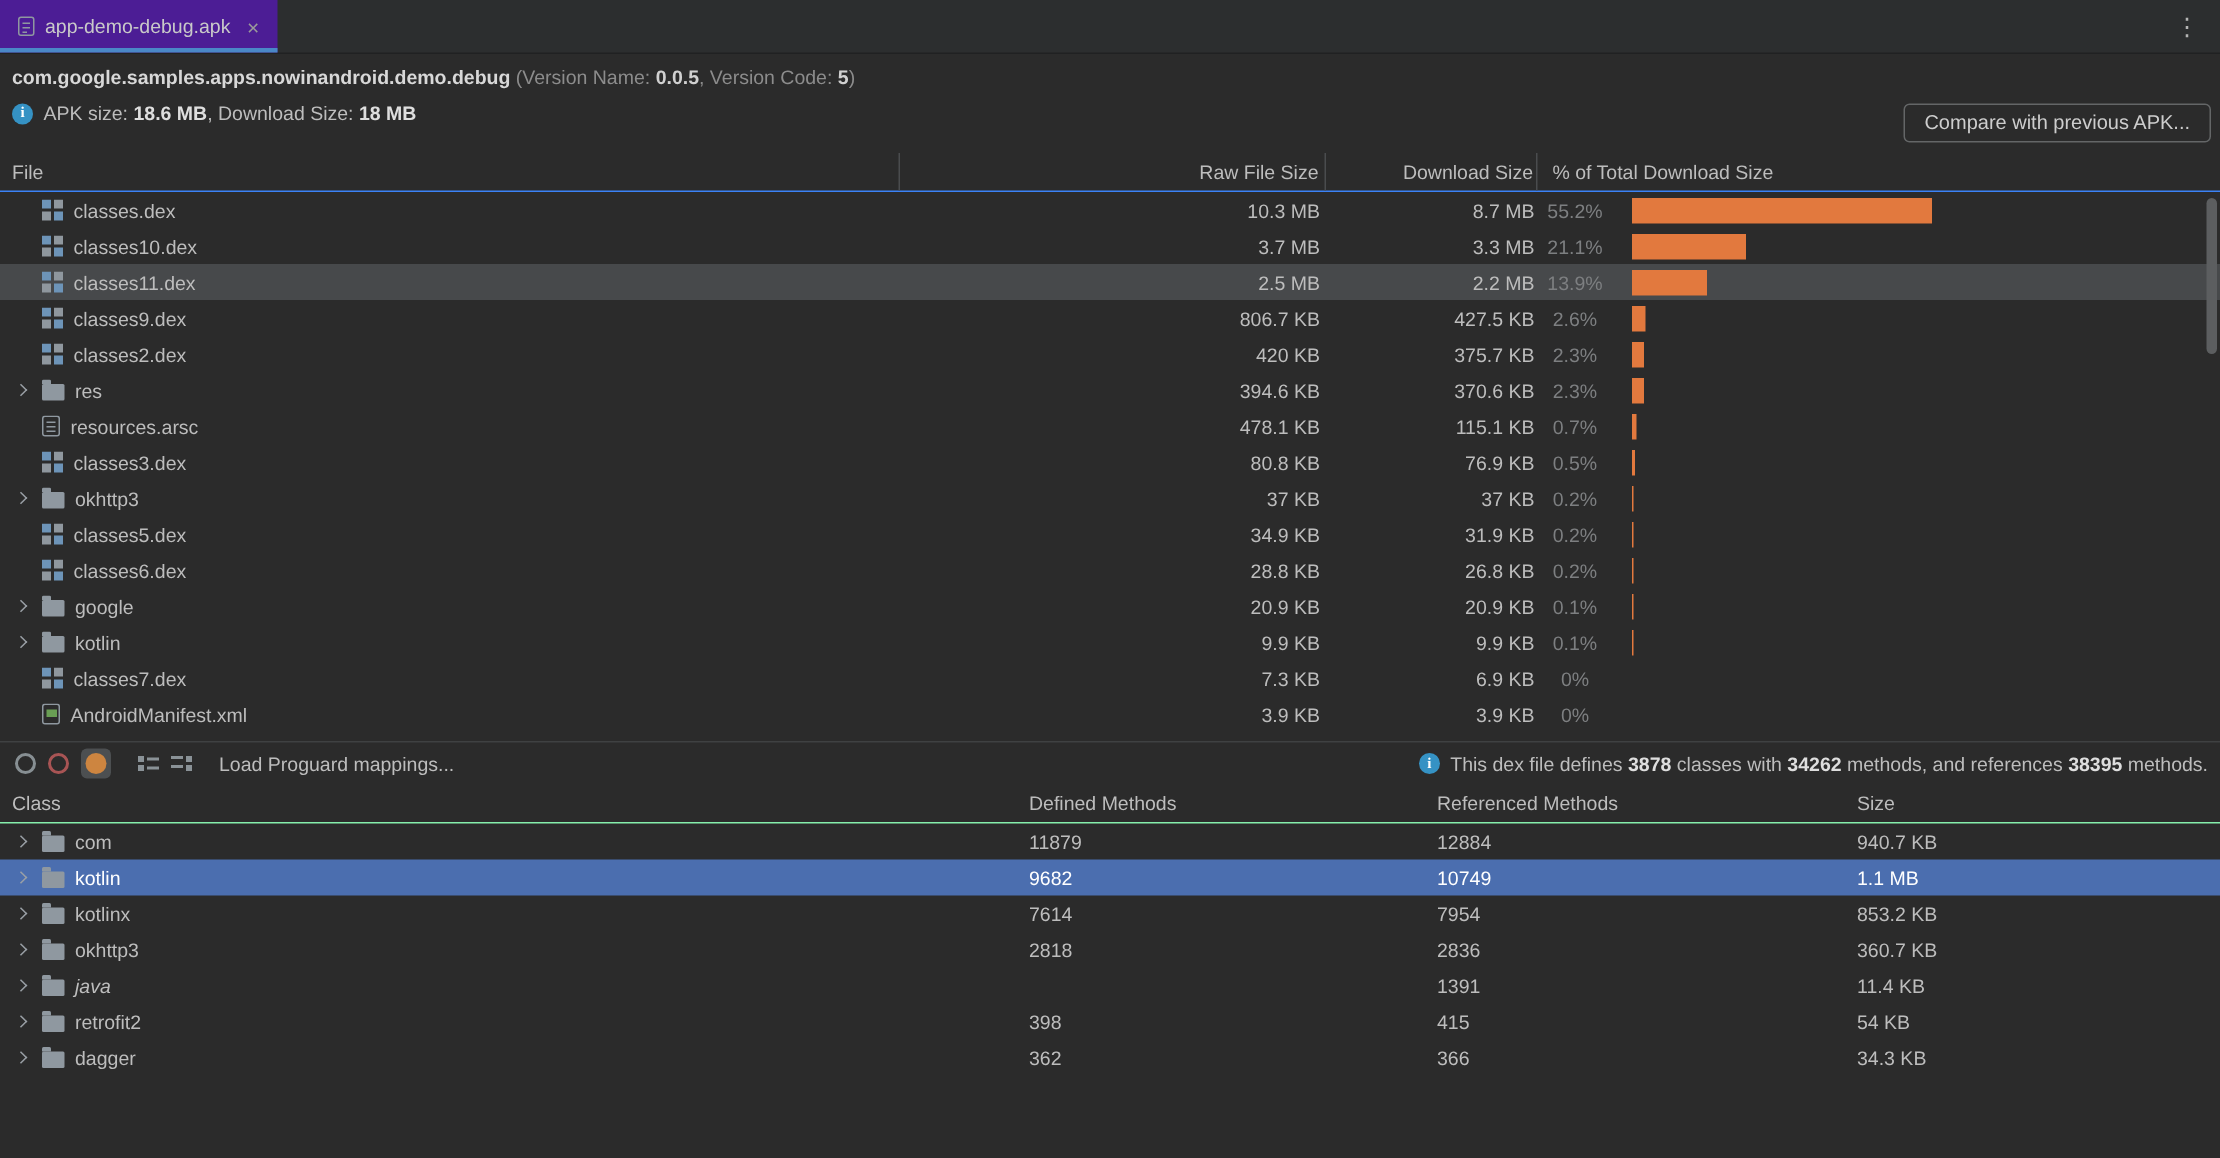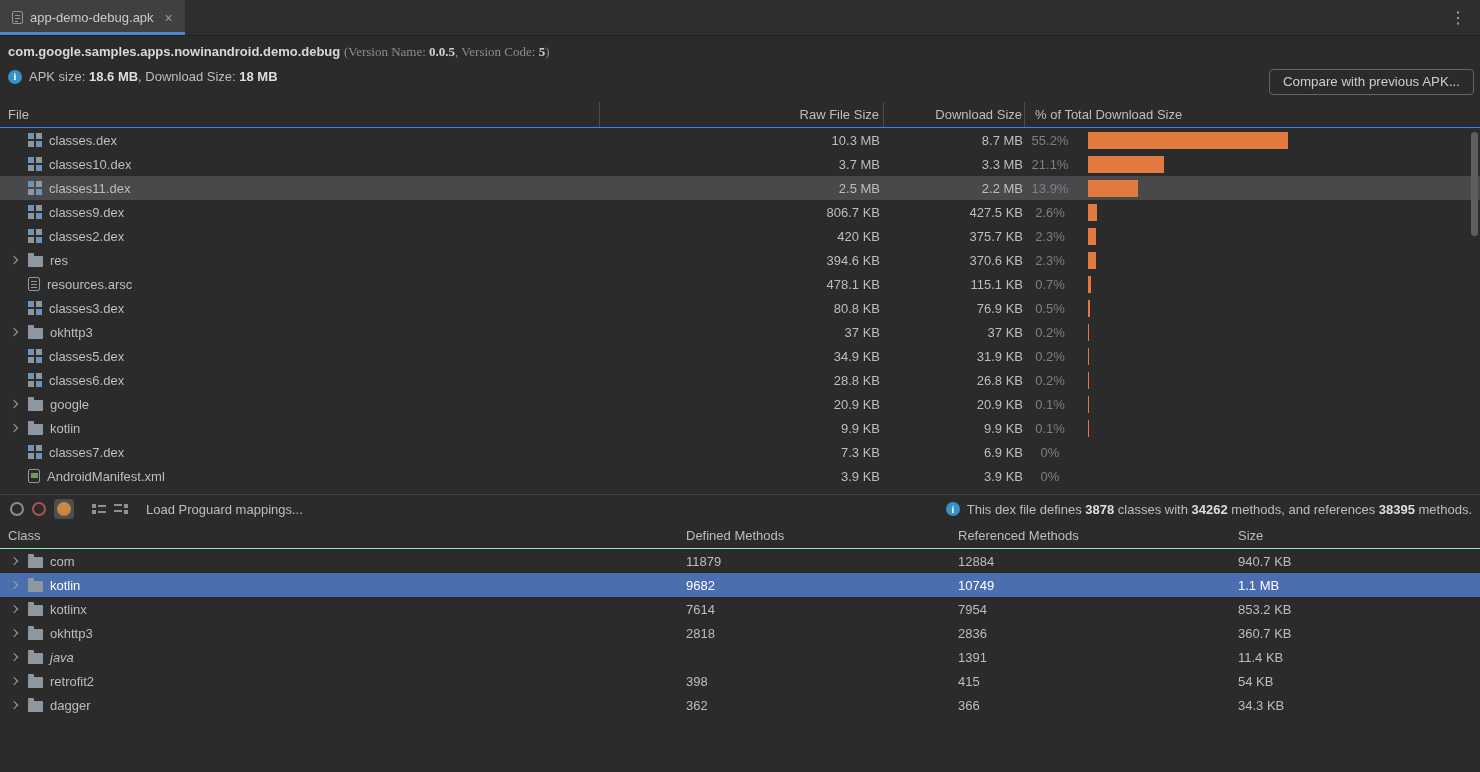--- a/index.html
+++ b/index.html
@@ -9,36 +9,36 @@
     color:#bdbdbd;
     font-family:"Liberation Sans", sans-serif;
     font-size:13px;
     overflow:hidden;
     position:relative;
     cursor:default;
   }
 
   
   .tabbar { height:36px; display:flex; align-items:stretch; background:#2c2e2f; border-bottom:1px solid #202122; }
-  .tab { display:flex; align-items:center; gap:7px; padding:0 12px; background:#404040; position:relative; }
+  .tab { display:flex; align-items:center; gap:7px; padding:0 12px; background:#4c1d95; position:relative; }
   .tab::after { content:""; position:absolute; left:0; right:0; bottom:0; height:3px; background:var(--tab-underline,#4a88c7); }
   .tab-title { color:#c9c9c9; }
   .tab-close { color:#9a9a9a; font-size:14px; margin-left:4px; line-height:1; }
   .apk-icon { width:11px; height:13px; border:1px solid #8f98a0; border-radius:2px; flex:none;
     background:
       linear-gradient(#8f98a0,#8f98a0) 2px 3px/5px 1px no-repeat,
       linear-gradient(#8f98a0,#8f98a0) 2px 6px/5px 1px no-repeat,
       linear-gradient(#8f98a0,#8f98a0) 2px 9px/3px 1px no-repeat; }
   .kebab { margin-left:auto; align-self:center; padding:0 14px; color:#b5b5b5; font-size:16px; }
 
   
   .header { position:relative; padding:8px 8px 0 8px; height:66px; }
   .pkg-line { margin-bottom:9px; white-space:nowrap; }
   .pkg { font-weight:bold; color:#d8d8d8; }
-  .muted { color:#8c8c8c;font-family:Liberation Serif, serif; }
+  .muted { color:#8c8c8c; }
   .muted .val { font-weight:bold; color:#d0d0d0; }
   .size-line { display:flex; align-items:center; gap:7px; white-space:nowrap; }
   .size-line .val { font-weight:bold; color:#dedede; }
   .info-icon { width:14px; height:14px; border-radius:50%; background:var(--info-blue,#3592c4); color:#fff;
     font-size:10px; font-weight:bold; display:inline-flex; align-items:center; justify-content:center;
     font-family:"Liberation Serif", serif; flex:none; }
   .compare-btn { position:absolute; top:33px; right:6px; height:26px; padding:0 13px; line-height:24px;
     border:1px solid #646667; border-radius:4px; color:#cdcdcd; background:transparent; white-space:nowrap; }
 
   

